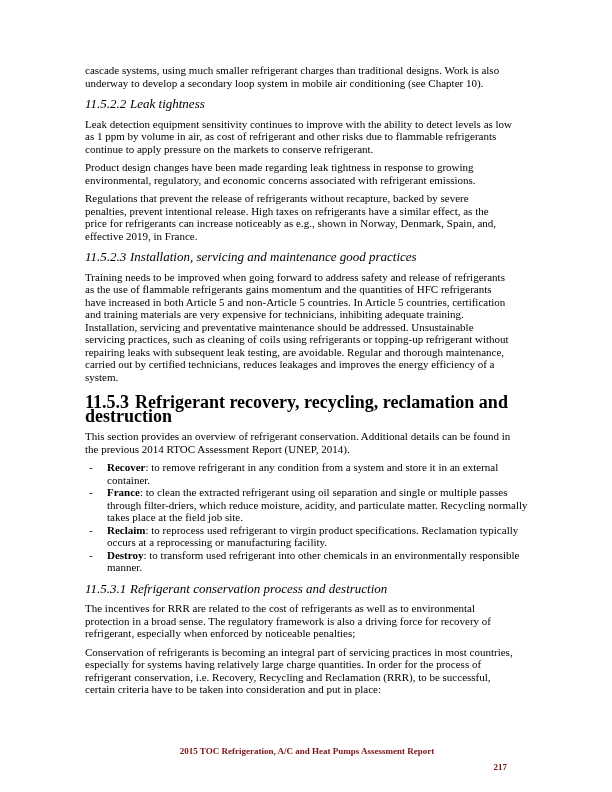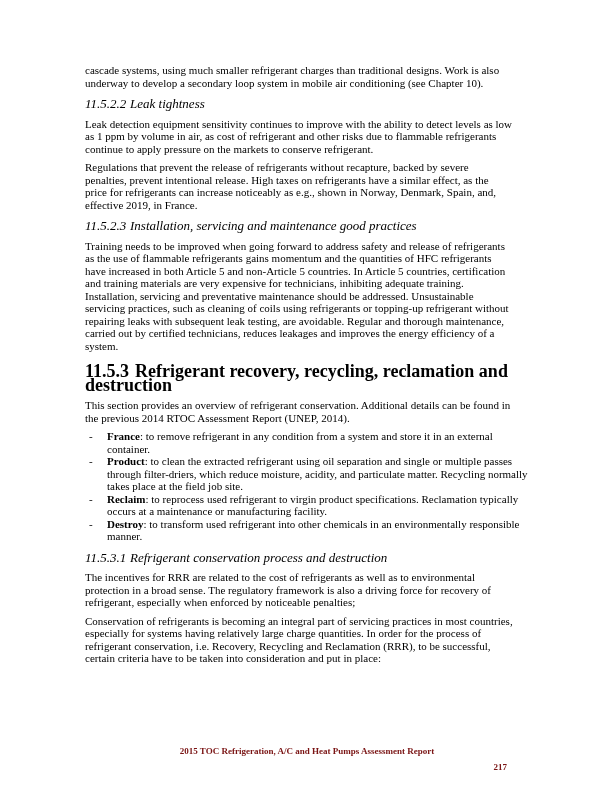--- a/index.html
+++ b/index.html
@@ -61,36 +61,37 @@
 <body>
 
 <div class="content">
 
   <p class="para">cascade systems, using much smaller refrigerant charges than traditional designs. Work is also underway to develop a secondary loop system in mobile air conditioning (see Chapter 10).</p>
 
   <h3 class="h-it"><span class="hnum">11.5.2.2</span><span>Leak tightness</span></h3>
 
   <p class="para">Leak detection equipment sensitivity continues to improve with the ability to detect levels as low as 1 ppm by volume in air, as cost of refrigerant and other risks due to flammable refrigerants continue to apply pressure on the markets to conserve refrigerant.</p>
 
+  <p class="para">Product design changes have been made regarding leak tightness in response to growing environmental, regulatory, and economic concerns associated with refrigerant emissions.</p>
 
   <p class="para">Regulations that prevent the release of refrigerants without recapture, backed by severe penalties, prevent intentional release. High taxes on refrigerants have a similar effect, as the price for refrigerants can increase noticeably as e.g., shown in Norway, Denmark, Spain, and, effective 2019, in France.</p>
 
   <h3 class="h-it"><span class="hnum">11.5.2.3</span><span>Installation, servicing and maintenance good practices</span></h3>
 
   <p class="para">Training needs to be improved when going forward to address safety and release of refrigerants as the use of flammable refrigerants gains momentum and the quantities of HFC refrigerants have increased in both Article 5 and non-Article 5 countries. In Article 5 countries, certification and training materials are very expensive for technicians, inhibiting adequate training. Installation, servicing and preventative maintenance should be addressed. Unsustainable servicing practices, such as cleaning of coils using refrigerants or topping-up refrigerant without repairing leaks with subsequent leak testing, are avoidable.  Regular and thorough maintenance, carried out by certified technicians, reduces leakages and improves the energy efficiency of a system.</p>
 
   <h2 class="h-bold"><span class="hnum">11.5.3</span><span>Refrigerant recovery, recycling, reclamation and destruction</span></h2>
 
   <p class="para">This section provides an overview of refrigerant conservation. Additional details can be found in the previous 2014 RTOC Assessment Report (UNEP, 2014).</p>
 
 
   <ul class="bullets">
-    <li><span class="dash">-</span><strong>France</strong><span>:  to remove refrigerant in any condition from a system and store it in an external container.</span></li>
-    <li><span class="dash">-</span><strong>Product</strong><span>:  to clean the extracted refrigerant using oil separation and single or multiple passes through filter-driers, which reduce moisture, acidity, and particulate matter. Recycling normally takes place at the field job site.</span></li>
-    <li><span class="dash">-</span><strong>Reclaim</strong><span>:  to reprocess used refrigerant to virgin product specifications. Reclamation typically occurs at a maintenance or manufacturing facility.</span></li>
+    <li><span class="dash">-</span><strong>Recover</strong><span>:  to remove refrigerant in any condition from a system and store it in an external container.</span></li>
+    <li><span class="dash">-</span><strong>France</strong><span>:  to clean the extracted refrigerant using oil separation and single or multiple passes through filter-driers, which reduce moisture, acidity, and particulate matter. Recycling normally takes place at the field job site.</span></li>
+    <li><span class="dash">-</span><strong>Reclaim</strong><span>:  to reprocess used refrigerant to virgin product specifications. Reclamation typically occurs at a reprocessing or manufacturing facility.</span></li>
     <li><span class="dash">-</span><strong>Destroy</strong><span>: to transform used refrigerant into other chemicals in an environmentally responsible manner.</span></li>
   </ul>
 
   <h3 class="h-it"><span class="hnum">11.5.3.1</span><span>Refrigerant conservation process and destruction</span></h3>
 
   <p class="para">The incentives for RRR are related to the cost of refrigerants as well as to environmental protection in a broad sense. The regulatory framework is also a driving force for recovery of refrigerant, especially when enforced by noticeable penalties;</p>
 
   <p class="para">Conservation of refrigerants is becoming an integral part of servicing practices in most countries, especially for systems having relatively large charge quantities. In order for the process of refrigerant conservation, i.e. Recovery, Recycling and Reclamation (RRR), to be successful, certain criteria have to be taken into consideration and put in place:</p>
 
 </div>

